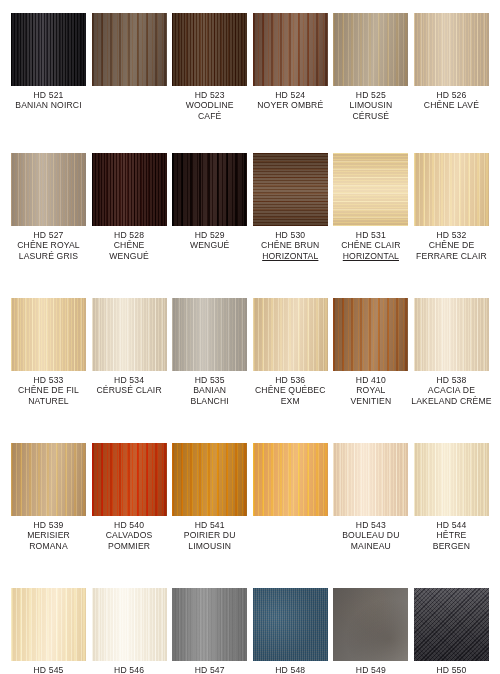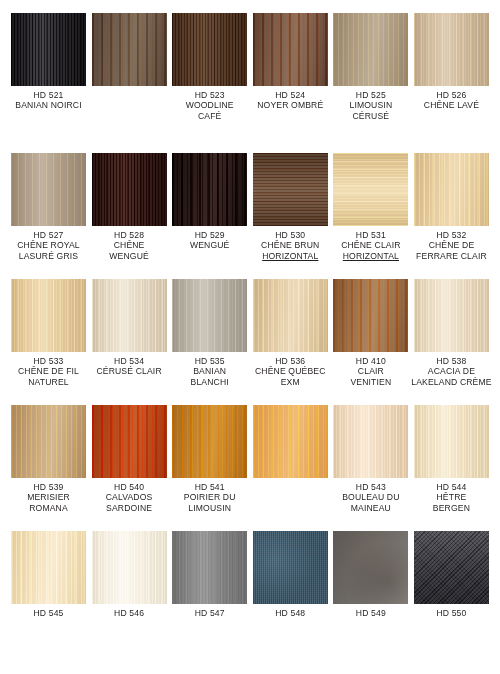--- a/index.html
+++ b/index.html
@@ -53,21 +53,21 @@
     color:#231f20;
     font-size:8.6px;
     line-height:10.3px;
     letter-spacing:0.15px;
   }
   .code{ display:block; white-space:nowrap; }
   .name{ display:block; }
   .name .u{ text-decoration:underline; }
 
   
-  .r0 .cell, .r1 .cell, .r2 .cell, .r3 .cell { height:126px; }
+  .r0 .cell, .r1 .cell, .r2 .cell, .r3 .cell { height:145px; }
   .r0 .cell { height:140px; }
   .r4 .cell { height:99px; }
 </style>
 </head>
 <body>
 
 <div class="sheet">
 
 <div class="row r0">
       <div class="cell">
@@ -223,21 +223,21 @@
           <span class="name">CHÊNE QUÉBEC</span>
           <span class="name">EXM</span>
         </div>
       </div>
       <div class="cell">
         <div class="swatch">
           <div class="grain" style="background-color: rgb(154, 110, 72); background-image: repeating-linear-gradient(90deg, rgb(127, 86, 52) 0px, rgb(127, 86, 52) 2px, transparent 2px, transparent 9px), repeating-linear-gradient(90deg, rgb(176, 134, 96) 0px, rgb(176, 134, 96) 1px, transparent 1px, transparent 5px), linear-gradient(95deg, rgb(127, 86, 52) 0%, rgb(154, 110, 72) 25%, rgb(176, 134, 96) 55%, rgb(154, 110, 72) 80%, rgb(127, 86, 52) 100%); background-blend-mode: soft-light, soft-light, normal;"></div>
         </div>
         <div class="caption">
           <span class="code">HD 410</span>
-          <span class="name">CLAIR</span>
+          <span class="name">ROYAL</span>
           <span class="name">VENITIEN</span>
         </div>
       </div>
       <div class="cell">
         <div class="swatch">
           <div class="grain" style="background-color: rgb(230, 214, 189); background-image: repeating-linear-gradient(90deg, rgb(213, 194, 165) 0px, rgb(213, 194, 165) 1px, transparent 1px, transparent 3px), repeating-linear-gradient(90deg, rgb(243, 231, 213) 0px, rgb(243, 231, 213) 1px, transparent 1px, transparent 7px), linear-gradient(90deg, rgb(213, 194, 165), rgb(230, 214, 189) 18%, rgb(243, 231, 213) 42%, rgb(230, 214, 189) 66%, rgb(213, 194, 165) 100%); background-blend-mode: soft-light, soft-light, normal;"></div>
         </div>
         <div class="caption">
           <span class="code">HD 538</span>
           <span class="name">ACACIA DE</span>
@@ -256,21 +256,21 @@
           <span class="name">ROMANA</span>
         </div>
       </div>
       <div class="cell">
         <div class="swatch">
           <div class="grain" style="background-color: rgb(180, 73, 28); background-image: repeating-linear-gradient(90deg, rgb(154, 58, 18) 0px, rgb(154, 58, 18) 2px, transparent 2px, transparent 9px), repeating-linear-gradient(90deg, rgb(199, 92, 44) 0px, rgb(199, 92, 44) 1px, transparent 1px, transparent 5px), linear-gradient(95deg, rgb(154, 58, 18) 0%, rgb(180, 73, 28) 25%, rgb(199, 92, 44) 55%, rgb(180, 73, 28) 80%, rgb(154, 58, 18) 100%); background-blend-mode: soft-light, soft-light, normal;"></div>
         </div>
         <div class="caption">
           <span class="code">HD 540</span>
           <span class="name">CALVADOS</span>
-          <span class="name">SARDOINE</span>
+          <span class="name">POMMIER</span>
         </div>
       </div>
       <div class="cell">
         <div class="swatch">
           <div class="grain" style="background-color: rgb(190, 127, 42); background-image: repeating-linear-gradient(90deg, rgb(166, 106, 28) 0px, rgb(166, 106, 28) 2px, transparent 2px, transparent 9px), repeating-linear-gradient(90deg, rgb(210, 149, 62) 0px, rgb(210, 149, 62) 1px, transparent 1px, transparent 5px), linear-gradient(95deg, rgb(166, 106, 28) 0%, rgb(190, 127, 42) 25%, rgb(210, 149, 62) 55%, rgb(190, 127, 42) 80%, rgb(166, 106, 28) 100%); background-blend-mode: soft-light, soft-light, normal;"></div>
         </div>
         <div class="caption">
           <span class="code">HD 541</span>
           <span class="name">POIRIER DU</span>
           <span class="name">LIMOUSIN</span>

